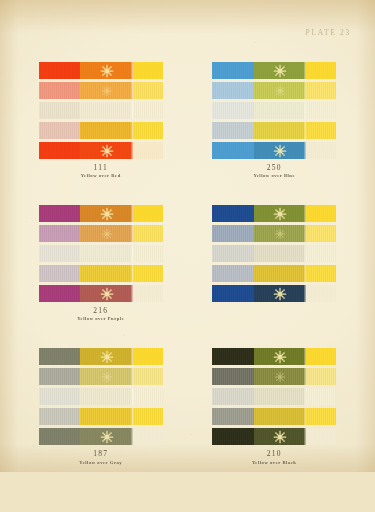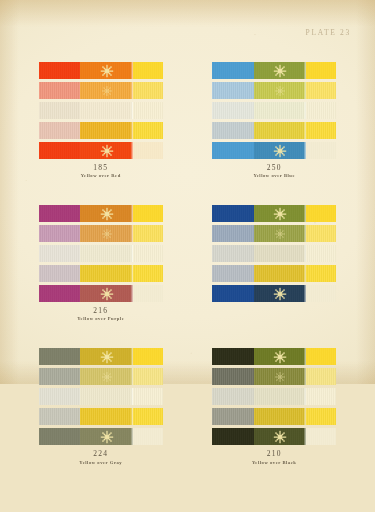--- a/index.html
+++ b/index.html
@@ -12,21 +12,21 @@
     height: 512px;
     overflow: hidden;
     font-family: "Liberation Sans", sans-serif;
     background: #efe4c4;
   }
 
   
   #plate-page {
     position: relative;
     width: 375px;
-    height: 384px;
+    height: 472px;
     background:
       radial-gradient(ellipse 120% 90% at 50% 45%,
         #f7f0d9 0%, #f5edd4 42%, #efe6c8 74%, #e6dbb9 100%);
     box-sizing: border-box;
   }
   
   #paper-grain {
     position: absolute;
     inset: 0;
     pointer-events: none;
@@ -242,21 +242,21 @@
                   <circle cx="2.48" cy="2.48" r="0.85" fill="#f6e9a8"></circle>
                   <circle cx="10.52" cy="2.48" r="0.85" fill="#f6e9a8"></circle>
             <circle cx="6.5" cy="6.5" r="2.10" fill="#f6e9a8"></circle>
           </svg>
               </div>
             </div>
             <div class="seg seg-top" style="background: rgb(247, 233, 200);"></div>
           </div>
         </div>
         <div class="caption">
-          <div class="caption-number">185</div>
+          <div class="caption-number">111</div>
           <div class="caption-title">Yellow over Red</div>
         </div>
       </div>
       <div class="specimen-group">
         <div class="swatch-stack">
           <div class="swatch-row solid">
             <div class="seg seg-base" style="background: rgb(75, 156, 208);"></div>
             <div class="seg seg-blend" style="background: rgb(141, 158, 58);">
               <div class="motif">
                 <svg width="13" height="13" viewBox="0 0 13 13" style="opacity:0.95">
@@ -586,21 +586,21 @@
                   <circle cx="2.48" cy="2.48" r="0.85" fill="#f6e9a8"></circle>
                   <circle cx="10.52" cy="2.48" r="0.85" fill="#f6e9a8"></circle>
             <circle cx="6.5" cy="6.5" r="2.10" fill="#f6e9a8"></circle>
           </svg>
               </div>
             </div>
             <div class="seg seg-top" style="background: rgb(243, 236, 210);"></div>
           </div>
         </div>
         <div class="caption">
-          <div class="caption-number">224</div>
+          <div class="caption-number">187</div>
           <div class="caption-title">Yellow over Gray</div>
         </div>
       </div>
       <div class="specimen-group">
         <div class="swatch-stack">
           <div class="swatch-row solid">
             <div class="seg seg-base" style="background: rgb(44, 45, 24);"></div>
             <div class="seg seg-blend" style="background: rgb(110, 122, 36);">
               <div class="motif">
                 <svg width="13" height="13" viewBox="0 0 13 13" style="opacity:0.95">

